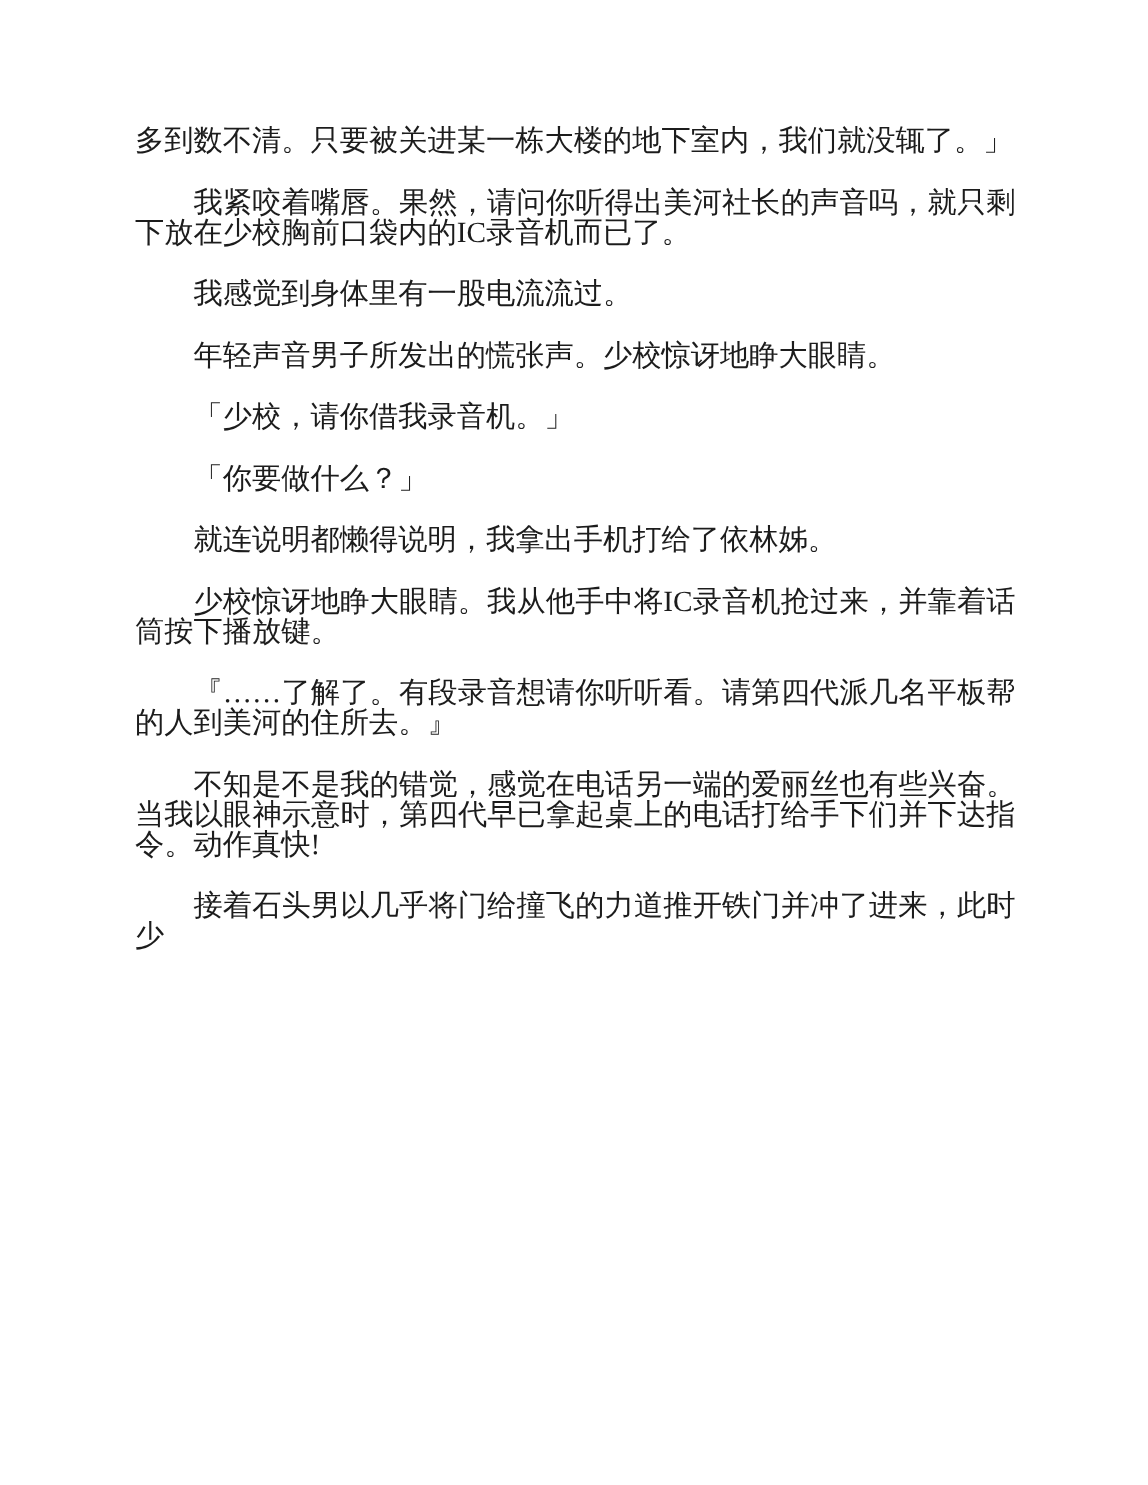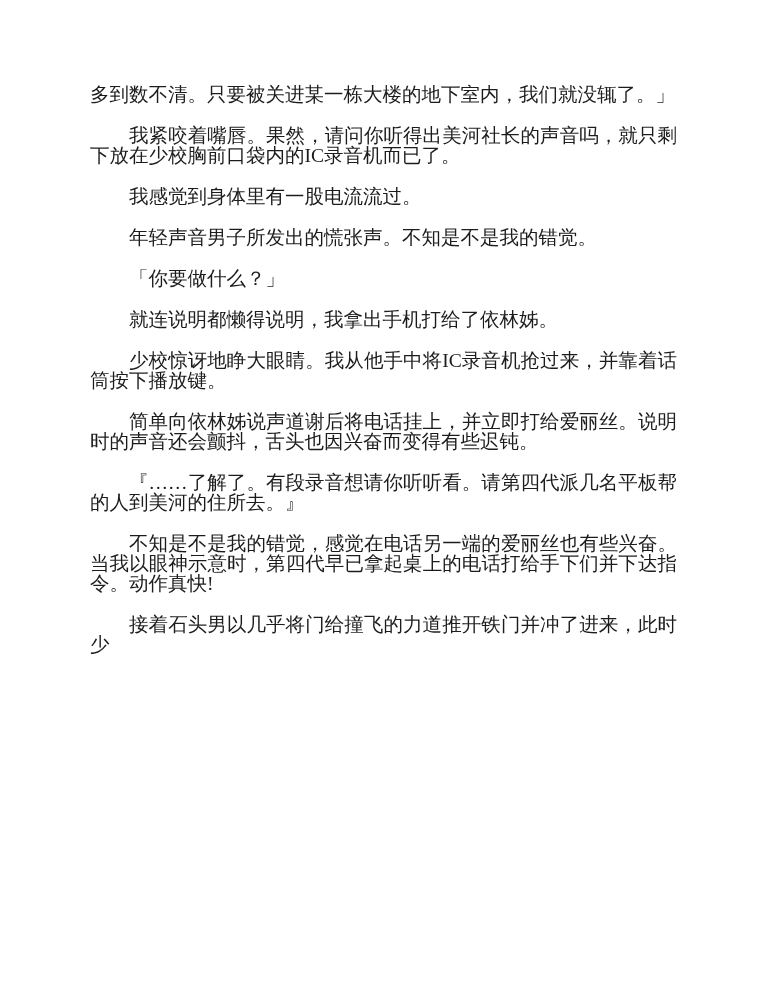--- a/index.html
+++ b/index.html
@@ -34,21 +34,21 @@
     text-indent: 0;
   }
 </style>
 </head>
 <body>
 
 <main class="book-page">
   <p class="noindent">多到数不清。只要被关进某一栋大楼的地下室内，我们就没辄了。」</p>
   <p>我紧咬着嘴唇。果然，请问你听得出美河社长的声音吗，就只剩下放在少校胸前口袋内的IC录音机而已了。</p>
   <p>我感觉到身体里有一股电流流过。</p>
-  <p>年轻声音男子所发出的慌张声。不知是不是我的错觉。</p>
+  <p>年轻声音男子所发出的慌张声。少校惊讶地睁大眼睛。</p>
+  <p>「少校，请你借我录音机。」</p>
   <p>「你要做什么？」</p>
   <p>就连说明都懒得说明，我拿出手机打给了依林姊。</p>
   <p>少校惊讶地睁大眼睛。我从他手中将IC录音机抢过来，并靠着话筒按下播放键。</p>
-  <p>简单向依林姊说声道谢后将电话挂上，并立即打给爱丽丝。说明时的声音还会颤抖，舌头也因兴奋而变得有些迟钝。</p>
   <p>『……了解了。有段录音想请你听听看。请第四代派几名平板帮的人到美河的住所去。』</p>
   <p>不知是不是我的错觉，感觉在电话另一端的爱丽丝也有些兴奋。当我以眼神示意时，第四代早已拿起桌上的电话打给手下们并下达指令。动作真快!</p>
   <p>接着石头男以几乎将门给撞飞的力道推开铁门并冲了进来，此时少</p>
 </main>
 
 </body></html>

